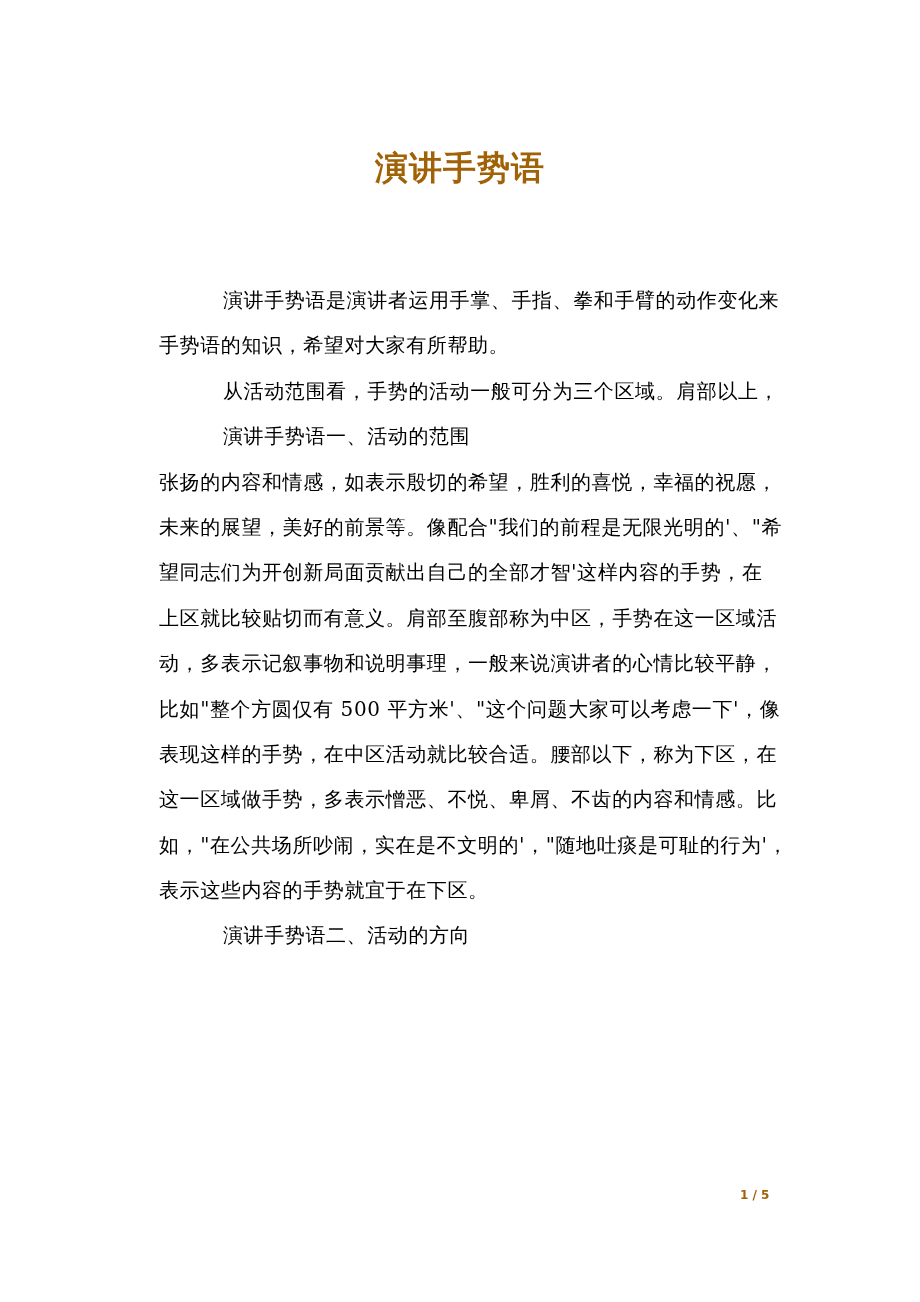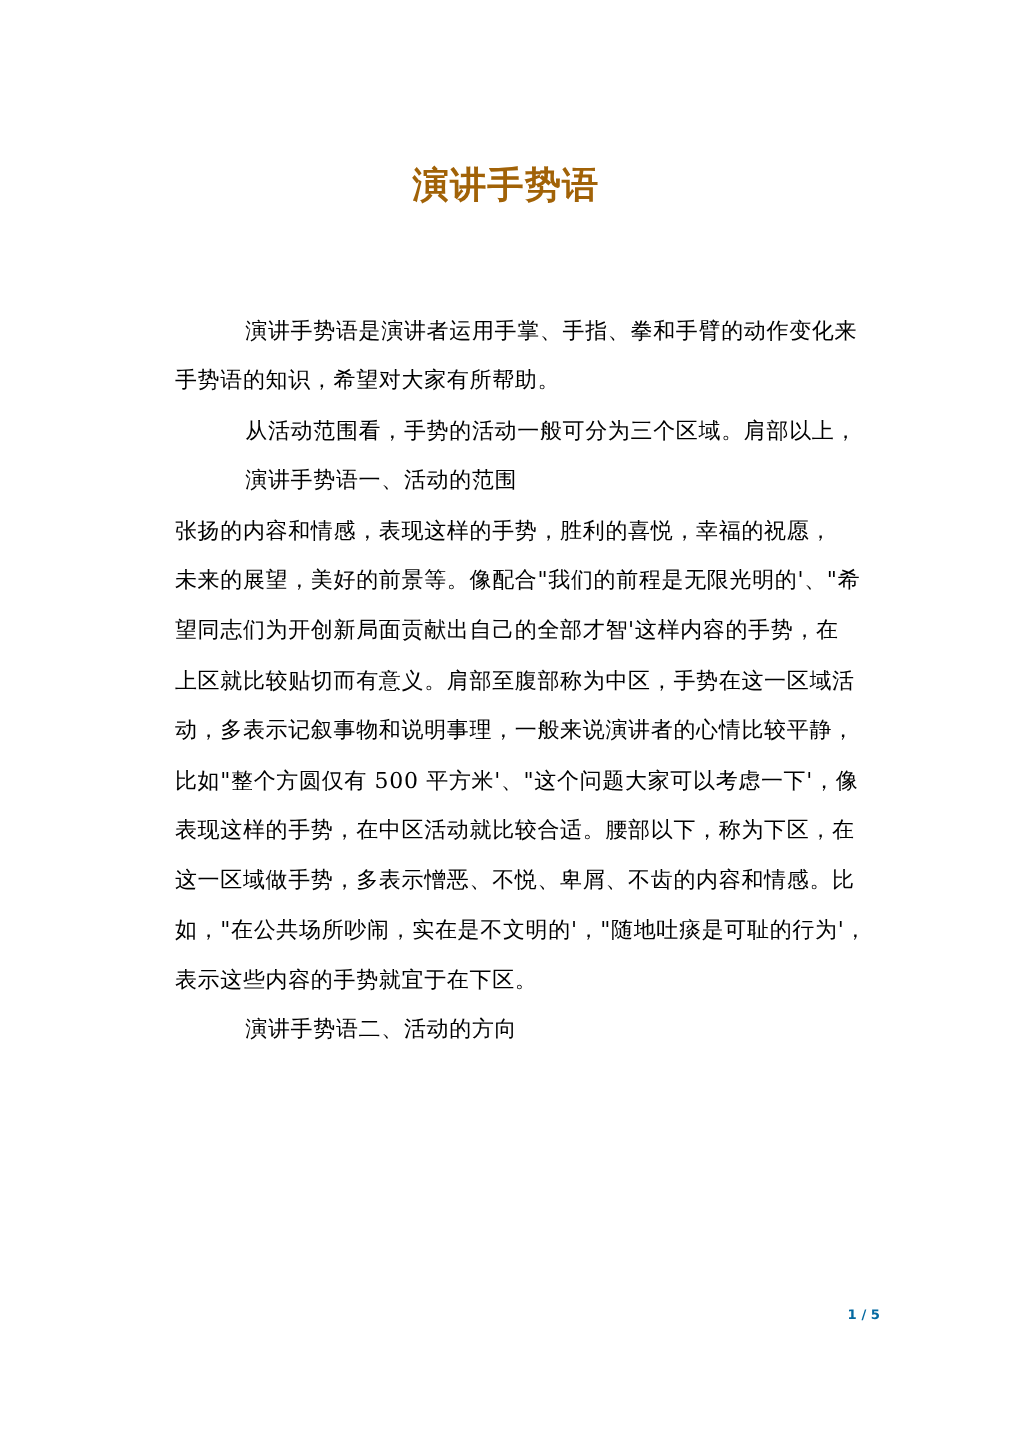--- a/index.html
+++ b/index.html
@@ -50,39 +50,39 @@
     overflow: visible;
   }
   .indent {
     padding-left: 64px;
   }
   .page-number {
     position: absolute;
     left: 740px;
     top: 1188px;
     width: 60px;
-    text-align: right;
+    text-align: left;
     font-family: "DejaVu Sans", "Liberation Sans", sans-serif;
     font-size: 12px;
     font-weight: bold;
-    color: #0369a1;
+    color: #a16207;
   }
 </style>
 </head>
 <body>
 
 <div class="page">
   <div class="title">演讲手势语</div>
 
   <div class="body-text">
     <div class="line indent">演讲手势语是演讲者运用手掌、手指、拳和手臂的动作变化来</div>
     <div class="line">手势语的知识，希望对大家有所帮助。</div>
     <div class="line indent">从活动范围看，手势的活动一般可分为三个区域。肩部以上，</div>
     <div class="line indent">演讲手势语一、活动的范围</div>
-    <div class="line">张扬的内容和情感，表现这样的手势，胜利的喜悦，幸福的祝愿，</div>
+    <div class="line">张扬的内容和情感，如表示殷切的希望，胜利的喜悦，幸福的祝愿，</div>
     <div class="line">未来的展望，美好的前景等。像配合"我们的前程是无限光明的'、"希</div>
     <div class="line">望同志们为开创新局面贡献出自己的全部才智'这样内容的手势，在</div>
     <div class="line">上区就比较贴切而有意义。肩部至腹部称为中区，手势在这一区域活</div>
     <div class="line">动，多表示记叙事物和说明事理，一般来说演讲者的心情比较平静，</div>
     <div class="line">比如"整个方圆仅有 500 平方米'、"这个问题大家可以考虑一下'，像</div>
     <div class="line">表现这样的手势，在中区活动就比较合适。腰部以下，称为下区，在</div>
     <div class="line">这一区域做手势，多表示憎恶、不悦、卑屑、不齿的内容和情感。比</div>
     <div class="line">如，"在公共场所吵闹，实在是不文明的'，"随地吐痰是可耻的行为'，</div>
     <div class="line">表示这些内容的手势就宜于在下区。</div>
     <div class="line indent">演讲手势语二、活动的方向</div>

